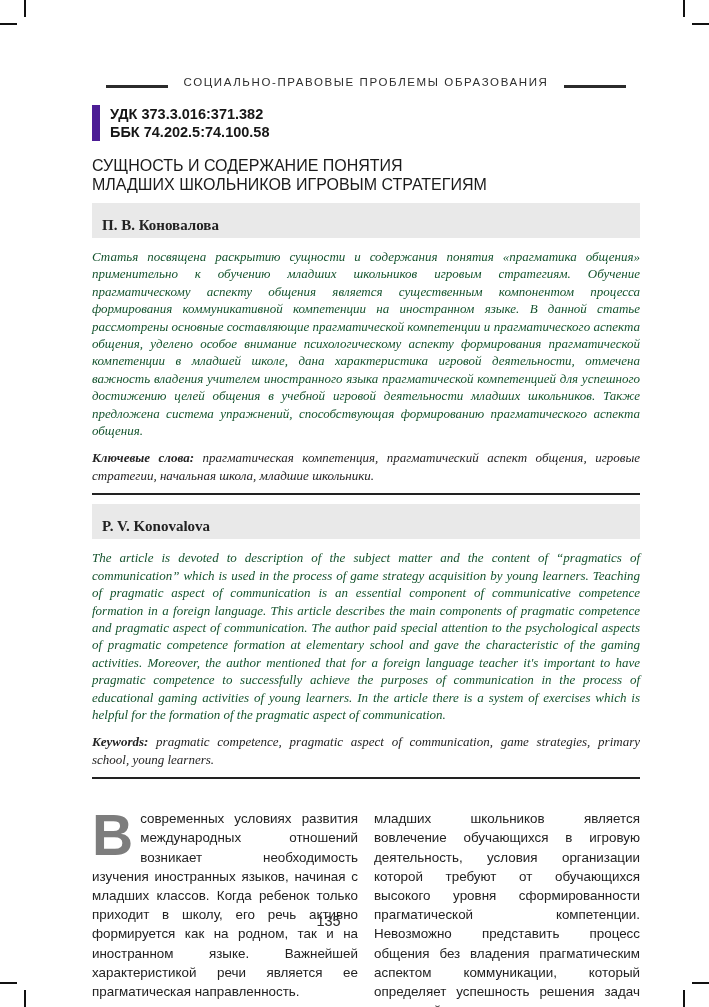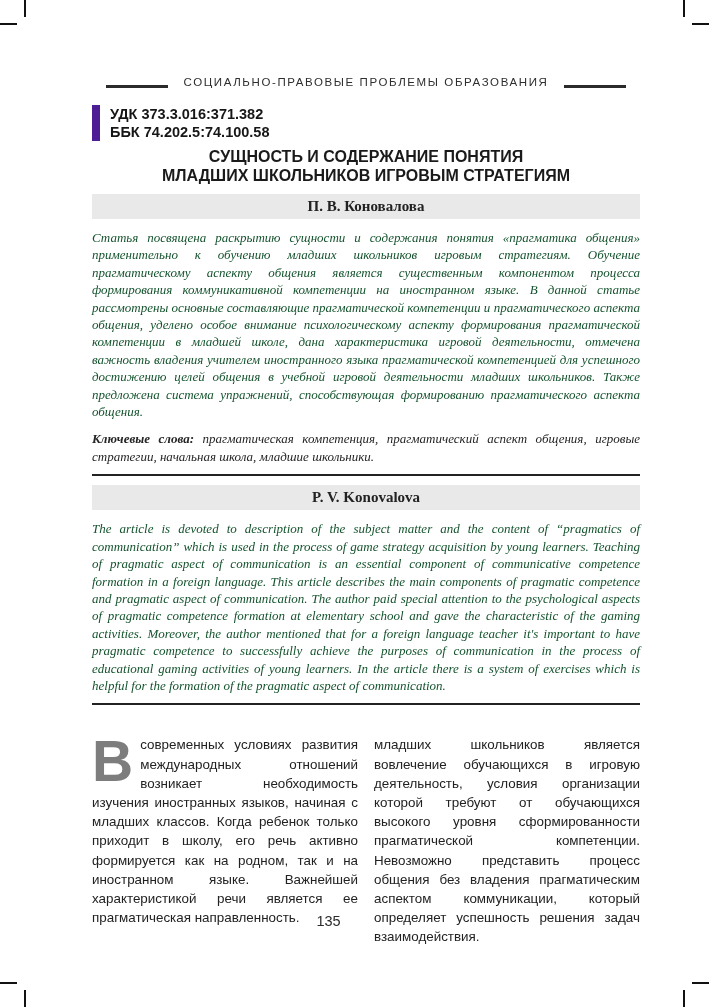--- a/index.html
+++ b/index.html
@@ -35,31 +35,31 @@
     margin-top:17px;
     border-left:8px solid #4c1d95;
     padding-left:10px;
   }
   .udc-block div {
     font-weight:bold; font-size:14.5px; line-height:18px; color:#161616;
   }
 
   
   .article-title {
-    margin-top:6px;
-    font-weight:bold; font-size:16px; line-height:19px; color:#1a1a1a;text-align:center;
+    margin-top:15px;
+    font-weight:normal; font-size:16px; line-height:19px; color:#1a1a1a;
   }
 
   
   .author-band {
     margin-top:9px;
     background:#e9e9e9;
-    padding:4px 10px 4px 10px;
+    padding:14px 10px 4px 10px;
     font-family:"Liberation Serif", serif;
-    font-weight:bold; font-size:15px; color:#222;text-align:center;
+    font-weight:bold; font-size:15px; color:#222;
   }
 
   
   .abstract {
     margin-top:10px;
     font-family:"Liberation Serif", serif;
     font-style:italic;
     font-size:13px; line-height:17.4px;
     text-align:justify; color:#14532d;
   }
@@ -141,20 +141,23 @@
     <span class="kw-label">Ключевые слова:</span><span> прагматическая компетенция, прагматический аспект общения, игровые стратегии, начальная школа, младшие школьники.</span>
   </p>
 
   <div class="hrule"></div>
 
 
   <div class="author-band">P. V. Konovalova</div>
 
   <p class="abstract">The article is devoted to description of the subject matter and the content of “pragmatics of communication” which is used in the process of game strategy acquisition by young learners. Teaching of pragmatic aspect of communication is an essential component of communicative competence formation in a foreign language. This article describes the main components of pragmatic competence and pragmatic aspect of communication. The author paid special attention to the psychological aspects of pragmatic competence formation at elementary school and gave the characteristic of the gaming activities. Moreover, the author mentioned that for a foreign language teacher it's important to have pragmatic competence to successfully achieve the purposes of communication in the process of educational gaming activities of young learners. In the article there is a system of exercises which is helpful for the formation of the pragmatic aspect of communication.</p>
 
+  <p class="keywords">
+    <span class="kw-label">Keywords:</span><span> pragmatic competence, pragmatic aspect of communication, game strategies, primary school, young learners.</span>
+  </p>
 
   <div class="hrule"></div>
 
   <div class="body-columns">
     <div class="col">
       <p><span class="dropcap">В</span><span>современных условиях развития международных отношений возникает необходимость изучения иностранных языков, начиная с младших классов. Когда ребенок только приходит в школу, его речь активно формируется как на родном, так и на иностранном языке. Важнейшей характеристикой речи является ее прагматическая направленность.</span></p>
 
     </div>
     <div class="col">
       <p>младших школьников является вовлечение обучающихся в игровую деятельность, условия организации которой требуют от обучающихся высокого уровня сформированности прагматической компетенции. Невозможно представить процесс общения без владения прагматическим аспектом коммуникации, который определяет успешность решения задач взаимодействия.</p>

